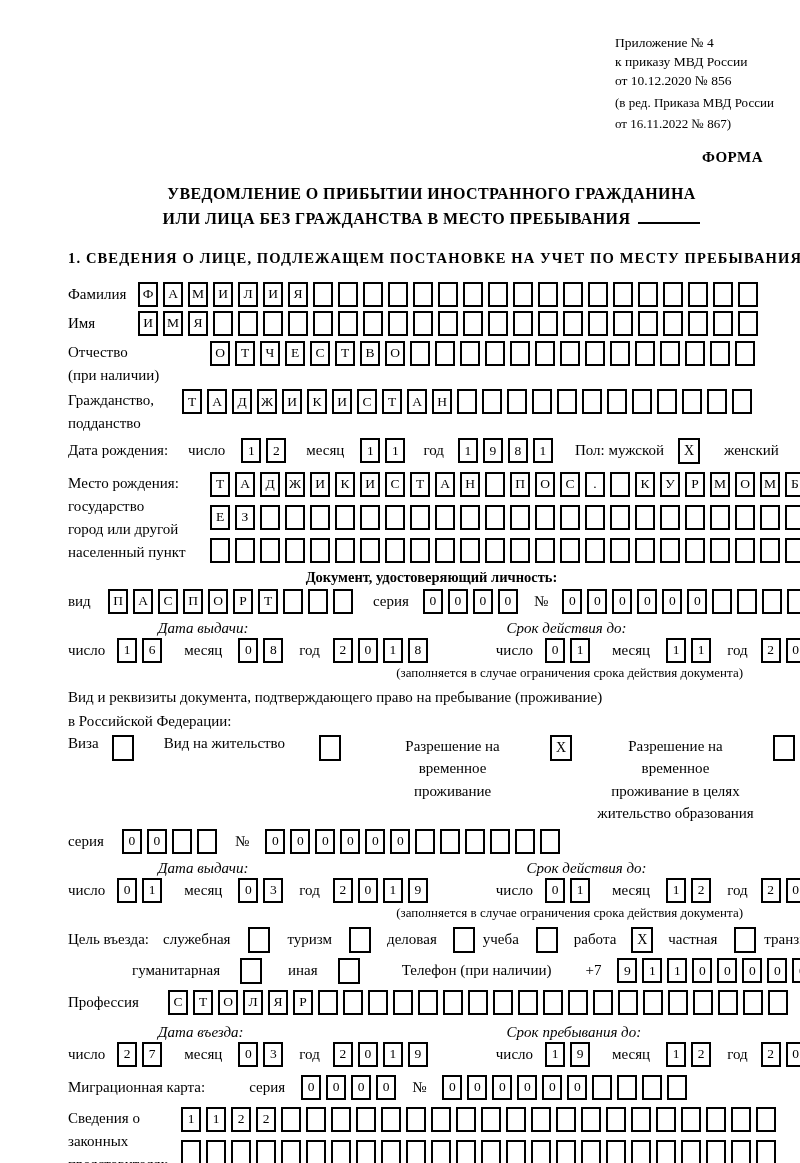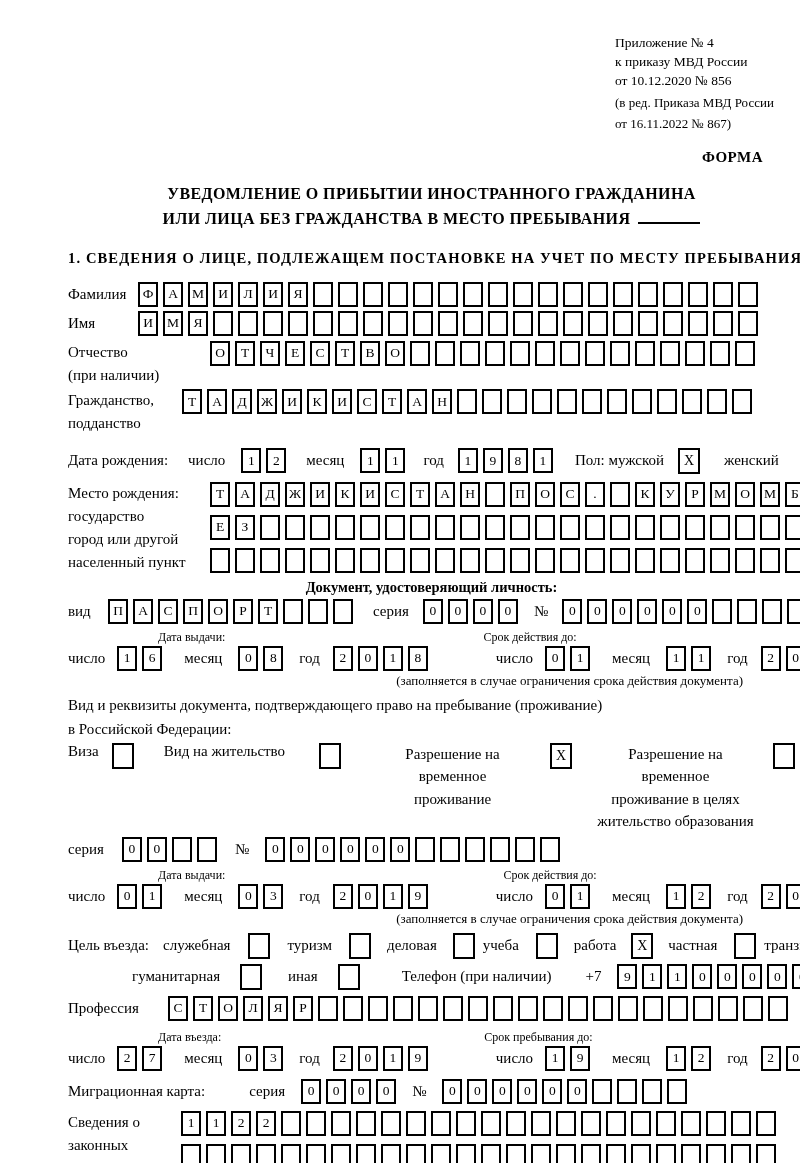--- a/index.html
+++ b/index.html
@@ -26,21 +26,21 @@
   }
   .cb {
     flex: 0 0 auto; width: 22px; height: 26px; border: 2px solid #000;
     display: flex; align-items: center; justify-content: center; font-size: 14px; background: #fff;
   }
   .stack > .cells { margin-top: 8px; }
   .stack > .cells:first-child { margin-top: 0; }
   .lblcol span { display: block; line-height: 1.55; }
   .center-b { text-align: center; font-weight: bold; font-size: 14.5px; }
   .note { text-align: right; padding-right: 52px; font-size: 13px; }
-  .ih { font-size: 12px; }
+  .ih { font-size: 15px; font-style: italic; }
   .opt-multi { display: inline-block; text-align: center; line-height: 1.5; font-size: 15px; }
   .sp { flex: 0 0 auto; }
 </style>
 </head>
 <body>
 
 <div class="page">
 
   <div class="apx">
     <div>Приложение № 4</div>
@@ -179,21 +179,21 @@
         <span class="cell"></span>
         <span class="cell"></span>
         <span class="cell"></span>
         <span class="cell"></span>
         <span class="cell"></span>
         <span class="cell"></span>
         <span class="cell"></span>
       </span>
   </div>
 
-  <div class="frow" style="margin-top:12px">
+  <div class="frow" style="margin-top:2px">
     <span class="lbl">Дата рождения:</span>
     <span class="lbl" style="margin-left:12px">число</span>
     <span class="cells" style="margin-left:8px">
         <span class="cell">1</span>
         <span class="cell">2</span>
       </span>
     <span class="lbl" style="margin-left:12px">месяц</span>
     <span class="cells" style="margin-left:8px">
         <span class="cell">1</span>
         <span class="cell">1</span>

